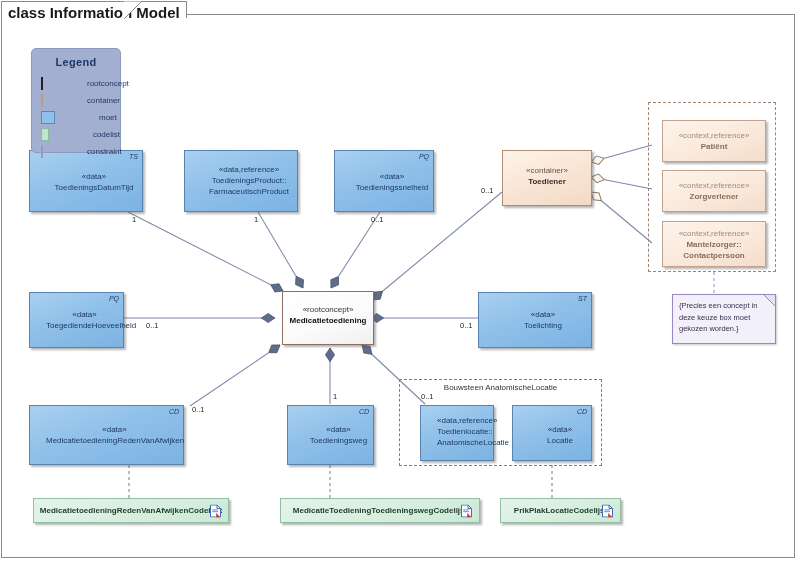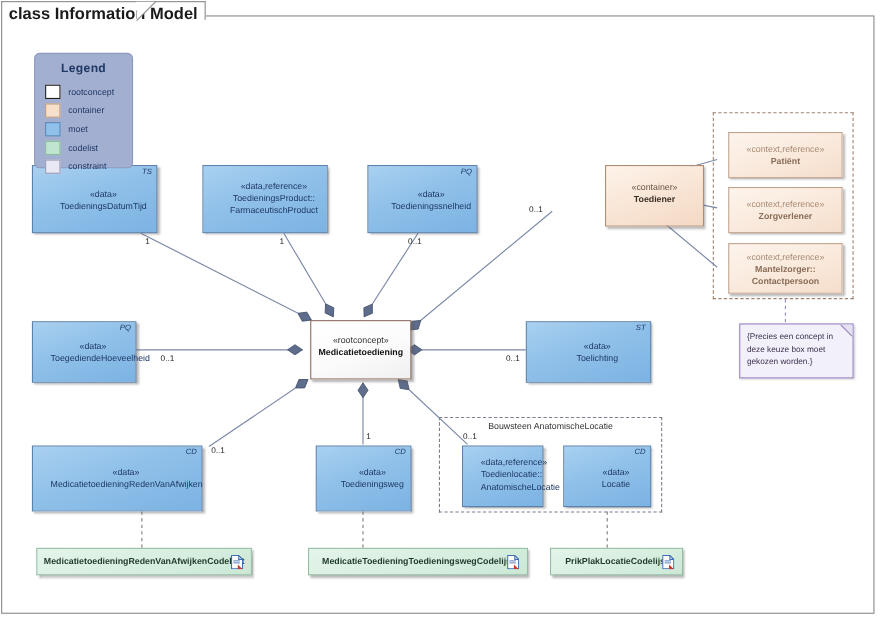--- a/index.html
+++ b/index.html
@@ -39,40 +39,39 @@
     margin-top:7px;letter-spacing:.3px;
   }
   #legend .lg-rows{margin:7px 0 0 9px;}
   #legend .lg-row{display:flex;align-items:center;height:16px;margin-bottom:1px;}
   #legend .sw{width:14px;height:13px;border:1px solid #6b6b6b;box-sizing:border-box;margin-right:7px;}
   #legend .sw.rootconcept{background:#ffffff;border:1.6px solid #231f20;}
   #legend .sw.container{background:#f7e0cb;border:1px solid #b99a82;}
   #legend .sw.data{background:#8fc1ea;border:1px solid #5f87b5;}
   #legend .sw.codelist{background:#bfe5cf;border:1px solid #8db99e;}
   #legend .sw.constraint{background:#e9e9f6;border:1px solid #9a9ab5;}
-  #legend .lg-lab{font-size:8px;color:#1f3864;}
+  #legend .lg-lab{font-size:8px;color:#1f3864;margin-left:37px;}
 
   
   .node{position:absolute;box-sizing:border-box;z-index:4;
         box-shadow:2px 2px 2px rgba(90,90,90,.45);}
   .node .stereo{font-size:8px;text-align:center;line-height:11px;}
   .node .nm{font-size:8px;text-align:center;line-height:11px;font-weight:bold;}
   .node .tag{position:absolute;right:4px;top:2px;font-size:7px;font-style:italic;}
 
   .n-data{
     background:linear-gradient(160deg,#a9d0f0 0%,#8fc0e9 45%,#7cb3e3 100%);
     border:1px solid #5a82ae;
   }
   .n-data .stereo,.n-data .nm,.n-data .tag{color:#1f3864;padding-left:16px;}
   .n-data .nm{font-weight:normal;}
 
   .n-container{
     background:linear-gradient(160deg,#fdf3ea 0%,#f8e3d2 60%,#f3d9c4 100%);
     border:1px solid #b08c72;
-    margin-left:48px;
   }
   .n-container .stereo{color:#6b5543;}
   .n-container .nm{color:#3a2f26;font-weight:bold;}
 
   .n-context{
     background:linear-gradient(160deg,#fdf4ec 0%,#f9e8da 60%,#f5ddcb 100%);
     border:1px solid #c2a28c;
   }
   .n-context .stereo{color:#a88a73;}
   .n-context .nm{color:#8a6d58;font-weight:bold;}

